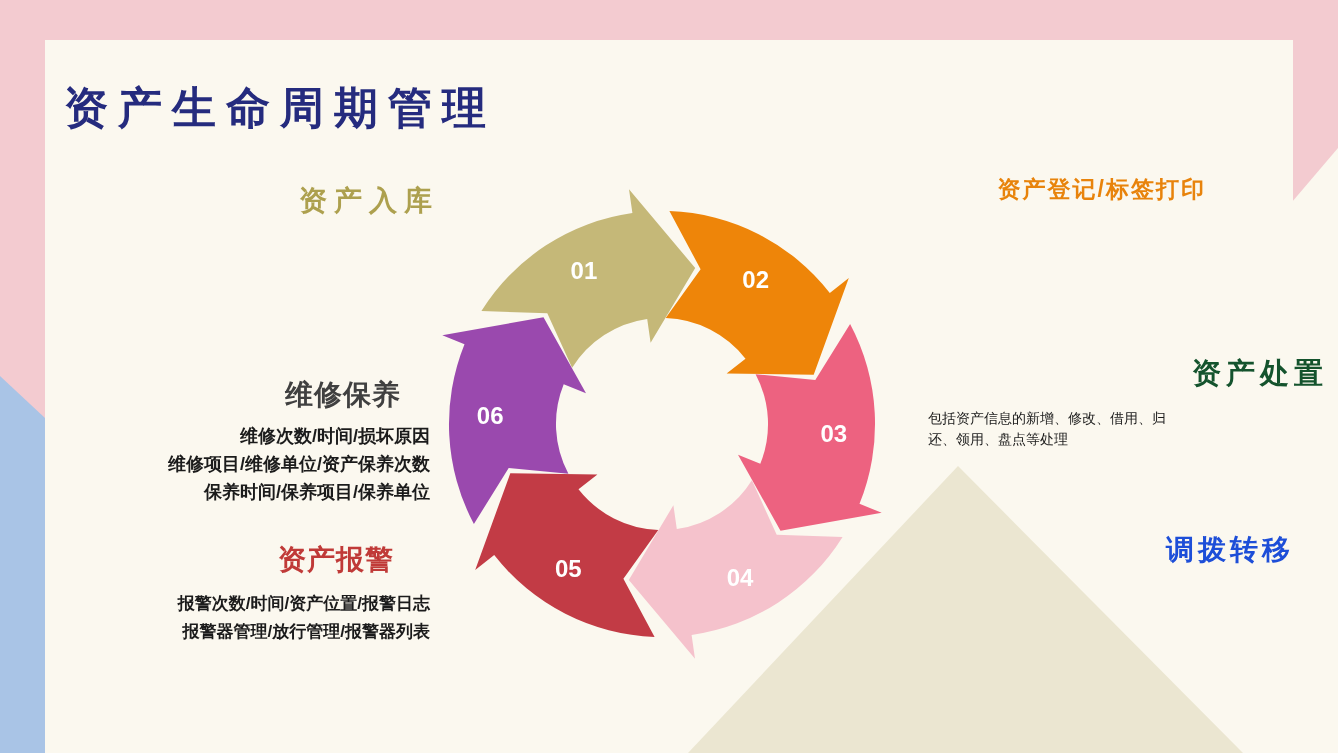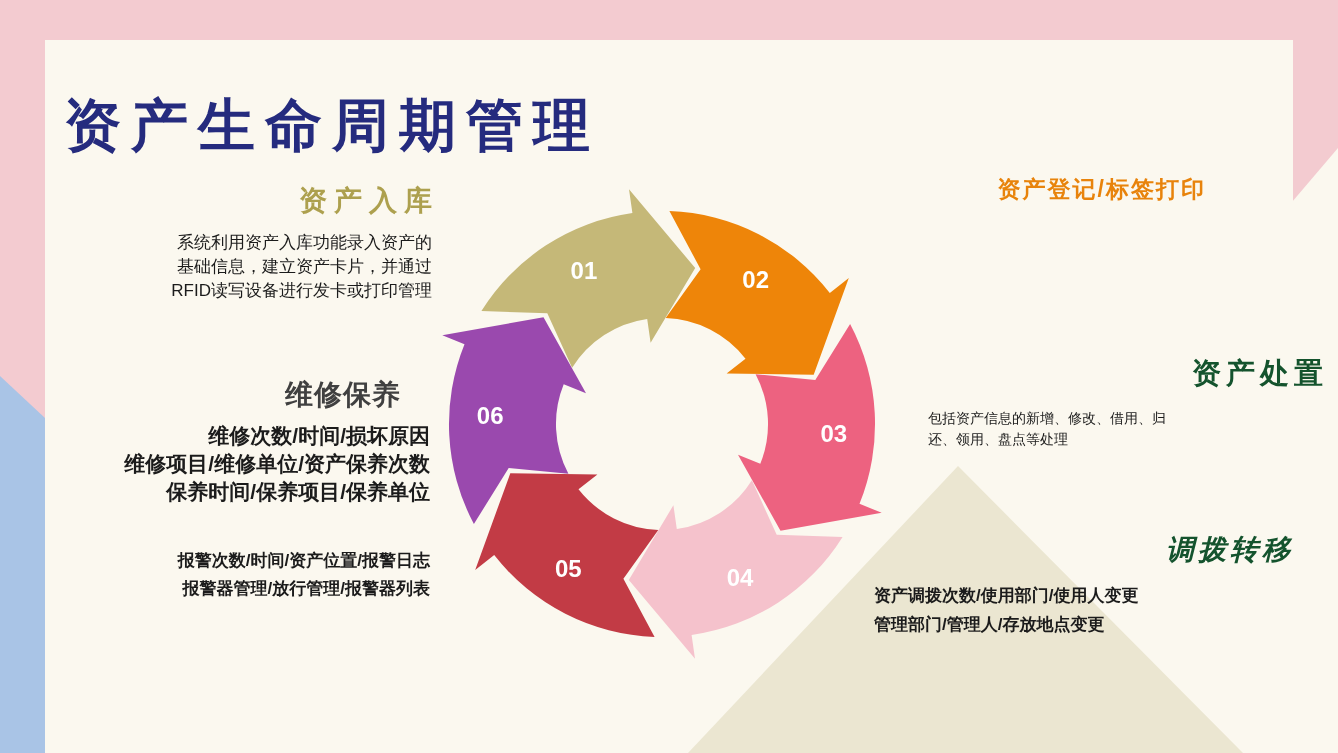--- a/index.html
+++ b/index.html
@@ -7,21 +7,21 @@
          font-family:"Liberation Sans","DejaVu Sans",sans-serif;background:#f3cbd0;}
   .canvas{position:absolute;left:45px;top:40px;width:1248px;height:713px;background:#fbf8ef;}
   .right-ext{position:absolute;left:1292px;top:148px;width:46px;height:605px;background:#fbf8ef;
              clip-path:polygon(0 54px,46px 0,46px 605px,0 605px);}
   .blue-corner{position:absolute;left:0;top:376px;width:45px;height:377px;background:#a9c4e6;
                clip-path:polygon(0 0,45px 42px,45px 377px,0 377px);}
   .beige-tri{position:absolute;left:688px;top:466px;width:560px;height:287px;background:#ebe6d1;
              clip-path:polygon(270px 0,0 287px,555px 287px);}
   #cycle-diagram{position:absolute;left:0;top:0;}
   .cycle-num{font-size:24px;font-weight:600;font-family:"Liberation Sans","DejaVu Sans",sans-serif;}
-  .page-title{position:absolute;left:64px;top:50px;font-size:57px;font-weight:800;letter-spacing:10px;}
+  .page-title{position:absolute;left:64px;top:50px;font-size:44px;font-weight:800;letter-spacing:10px;}
   .block{position:absolute;}
   .heading{display:block;font-weight:700;line-height:1.2;text-align:right;}
   .body-text{white-space:pre-line;color:#1b1b1b;}
   
   .b1{left:118px;top:184px;width:314px;text-align:right;}
   .b1 .heading{font-size:28px;letter-spacing:7px;margin-right:-7px;}
   .b1 .body-text{margin-top:13px;font-size:17px;line-height:24px;}
   
   .b2{left:866px;top:176px;width:340px;}
   .b2 .heading{font-size:23px;letter-spacing:2px;}
@@ -30,25 +30,25 @@
   .b3{left:928px;top:356px;width:400px;}
   .b3 .heading{font-size:29px;letter-spacing:5px;}
   .b3 .body-text{margin-top:17px;font-size:14px;line-height:21px;}
   
   .b4{left:874px;top:533px;width:420px;}
   .b4 .heading{font-size:28px;letter-spacing:4px;}
   .b4 .body-text{margin-top:14px;font-size:17px;line-height:29px;font-weight:700;}
   
   .b5{left:100px;top:543px;width:330px;text-align:right;}
   .b5 .heading{font-size:28px;letter-spacing:1px;padding-right:36px;}
-  .b5 .body-text{margin-top:4px;font-size:17px;line-height:28px;font-weight:700;}
+  .b5 .body-text{margin-top:13px;font-size:17px;line-height:28px;font-weight:700;}
   
   .b6{left:100px;top:378px;width:330px;text-align:right;}
   .b6 .heading{font-size:28px;letter-spacing:1px;padding-right:29px;}
-  .b6 .body-text{margin-top:10px;font-size:21px;line-height:28px;font-weight:700;}
+  .b6 .body-text{margin-top:10px;font-size:18px;line-height:28px;font-weight:700;}
 </style>
 </head>
 <body>
 
 <div class="slide">
 
   <div class="canvas" style="background-color: rgb(251, 248, 239);"></div>
   <div class="right-ext" style="background-color: rgb(251, 248, 239);"></div>
   <div class="blue-corner" style="background-color: rgb(169, 196, 230);"></div>
   <div class="beige-tri" style="background-color: rgb(235, 230, 209);"></div>
@@ -65,42 +65,38 @@
       <path d="M 654.6,636.9 A 213 213 0 0 1 494.2,555.1 L 475.2,569.9 L 510.3,473.3 L 597.4,474.5 L 578.5,489.3 A 106 106 0 0 0 658.3,529.9 L 623.4,578.8 Z" fill="#c23b45"></path>
       <text x="568.3" y="568.3" text-anchor="middle" dominant-baseline="central" fill="#ffffff" class="cycle-num">05</text>
       <path d="M 473.9,524.0 A 213 213 0 0 1 464.5,344.2 L 442.3,335.2 L 543.5,317.3 L 586.0,393.3 L 563.7,384.3 A 106 106 0 0 0 568.4,473.8 L 508.7,468.0 Z" fill="#9a49ae"></path>
       <text x="490.2" y="415.0" text-anchor="middle" dominant-baseline="central" fill="#ffffff" class="cycle-num">06</text>
     </svg>
 
   <h1 class="page-title" style="color: rgb(37, 43, 126);">资产生命周期管理</h1>
 
   <div class="block b1">
     <span class="heading" style="color: rgb(173, 160, 78);">资产入库</span>
-    <div class="body-text">系统利用资产入库功能录入资产的
-基础信息，建立资产卡片，并通过
-RFID读写设备进行发卡或打印管理</div>
   </div>
 
   <div class="block b2">
     <span class="heading" style="color: rgb(232, 131, 11);">资产登记/标签打印</span>
   </div>
 
   <div class="block b3">
     <span class="heading" style="color: #14532d;">资产处置</span>
     <div class="body-text">包括资产信息的新增、修改、借用、归
 还、领用、盘点等处理</div>
   </div>
 
   <div class="block b4">
-    <span class="heading" style="color: #14532d; font-style: italic;">调拨转移</span>
-    <div class="body-text">资产调拨次数/使用部门/使用人变更
-管理部门/管理人/存放地点变更</div>
+    <span class="heading" style="color: #1d4ed8;">调拨转移</span>
   </div>
 
   <div class="block b5">
+    <span class="heading" style="color: rgb(192, 58, 56);">资产报警</span>
     <div class="body-text">报警次数/时间/资产位置/报警日志
 报警器管理/放行管理/报警器列表</div>
   </div>
 
   <div class="block b6">
     <span class="heading" style="color: #404040;">维修保养</span>
     <div class="body-text">维修次数/时间/损坏原因
 维修项目/维修单位/资产保养次数
 保养时间/保养项目/保养单位</div>
   </div>

